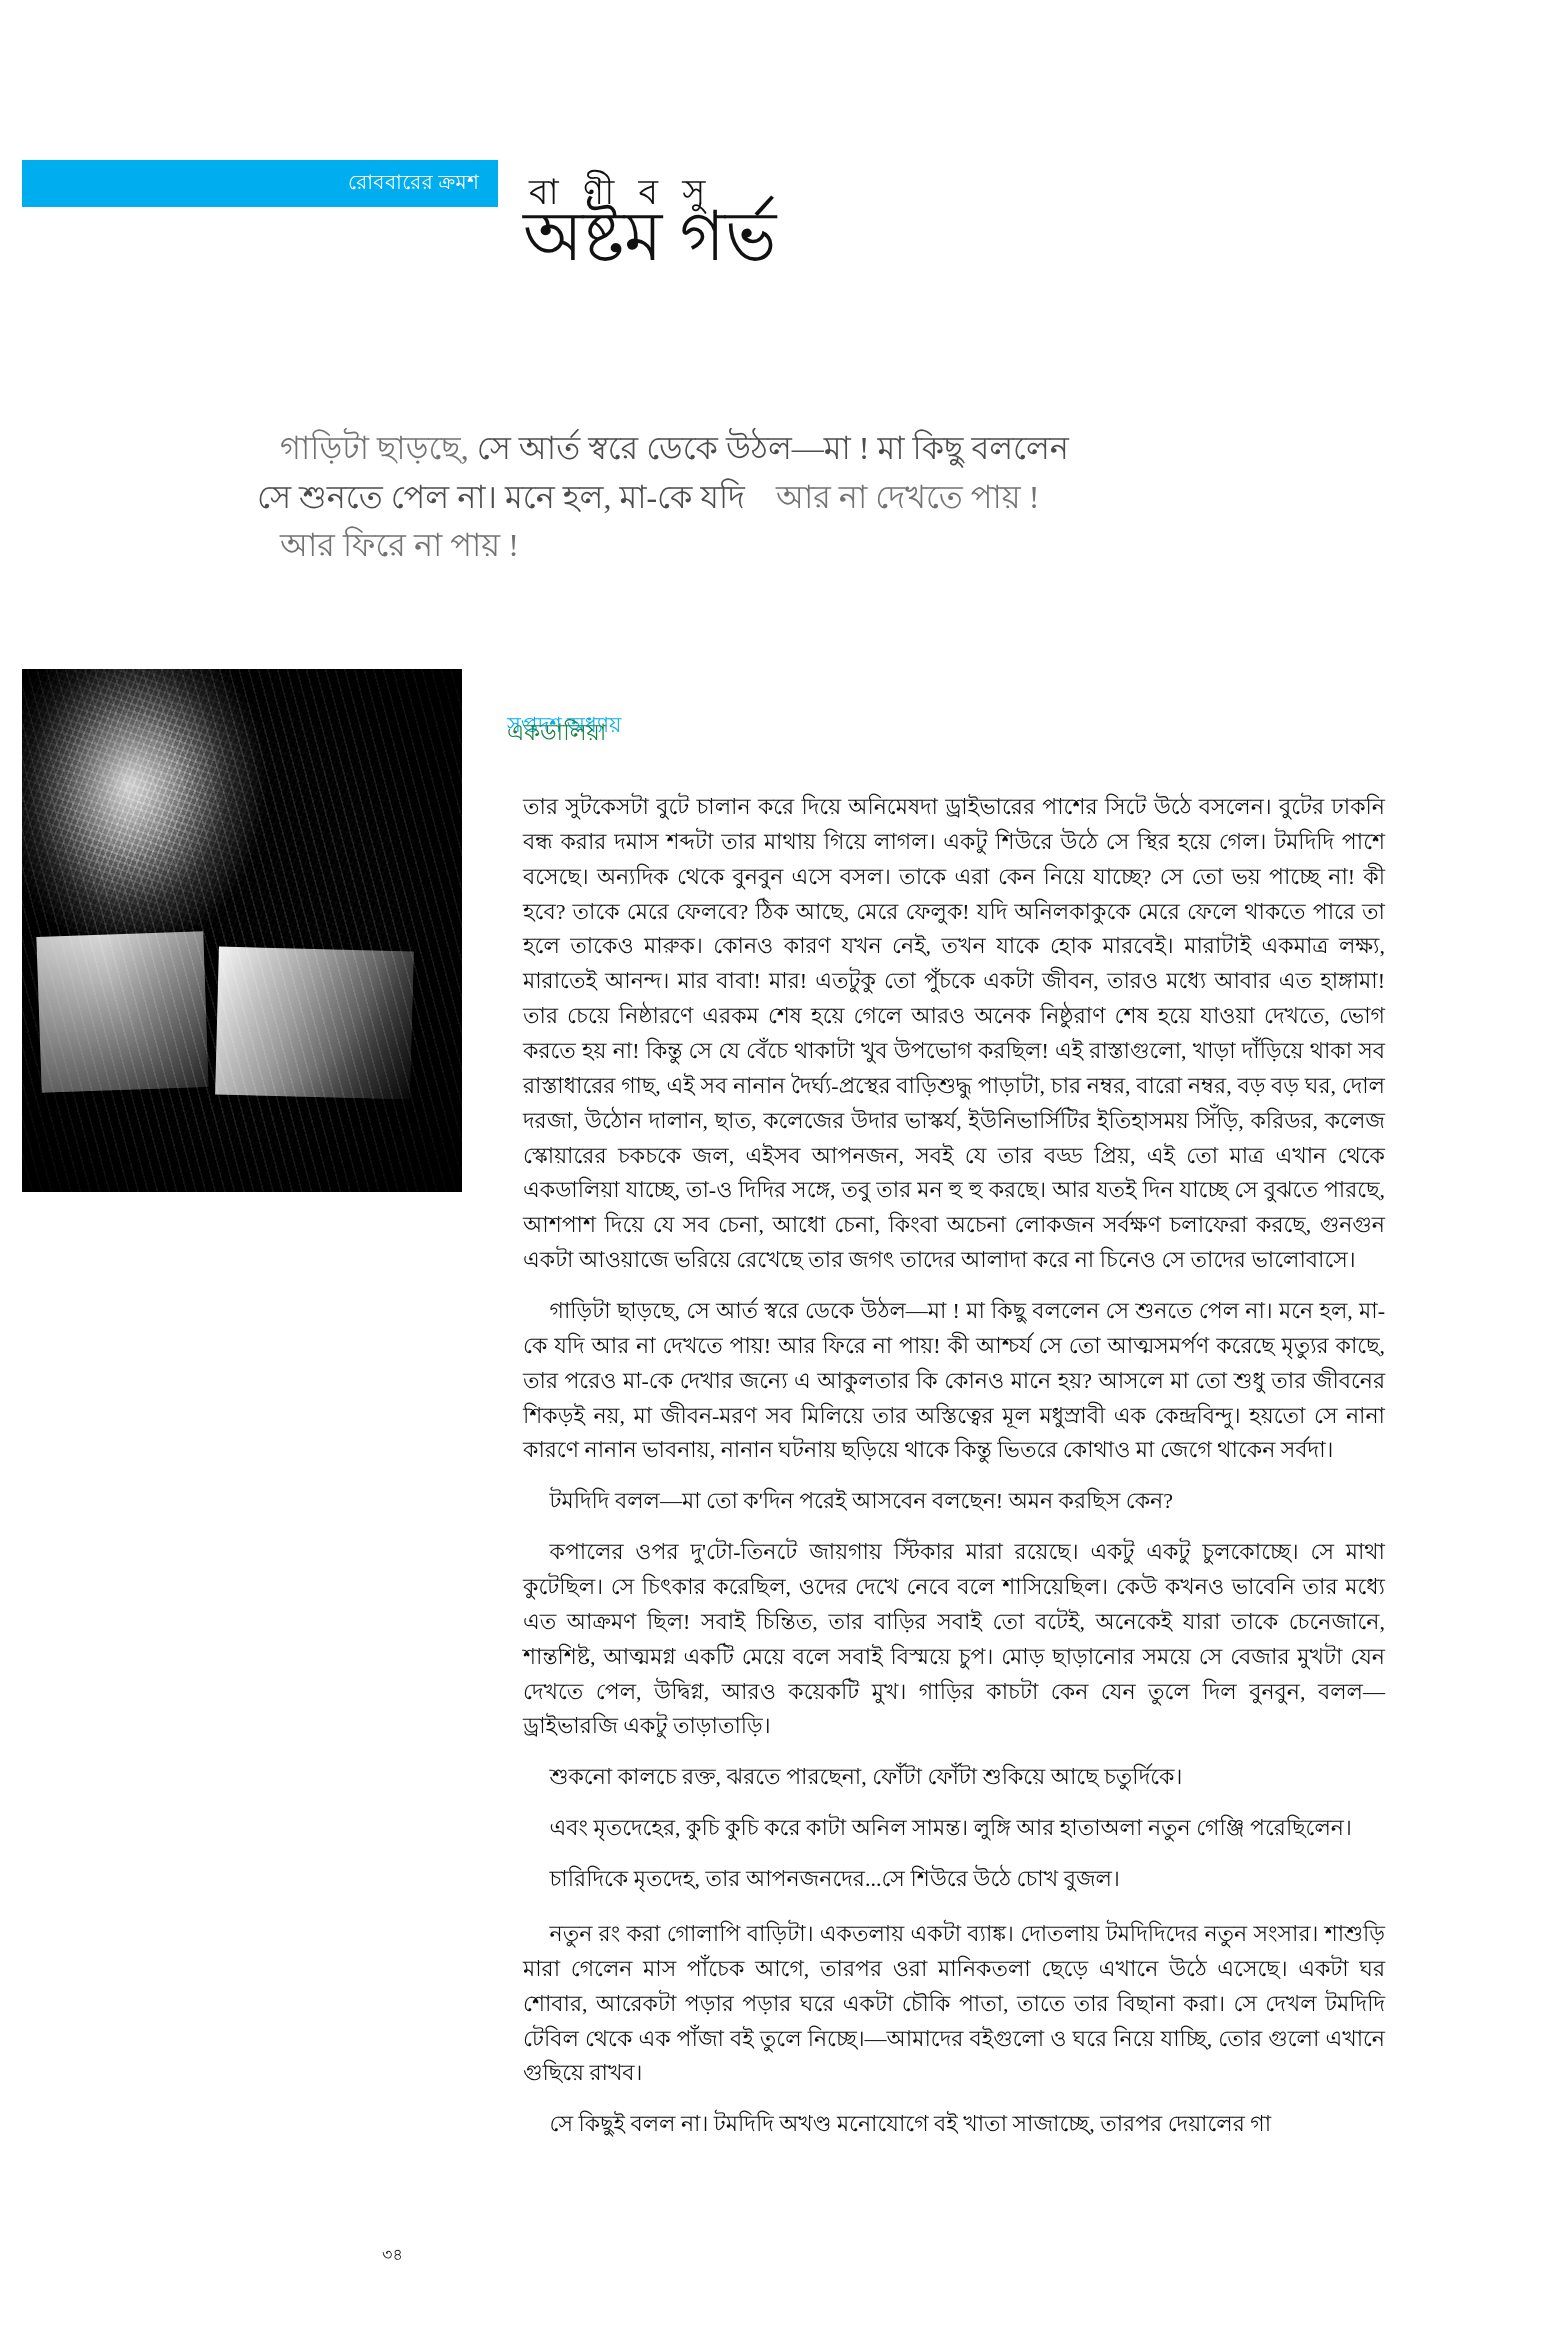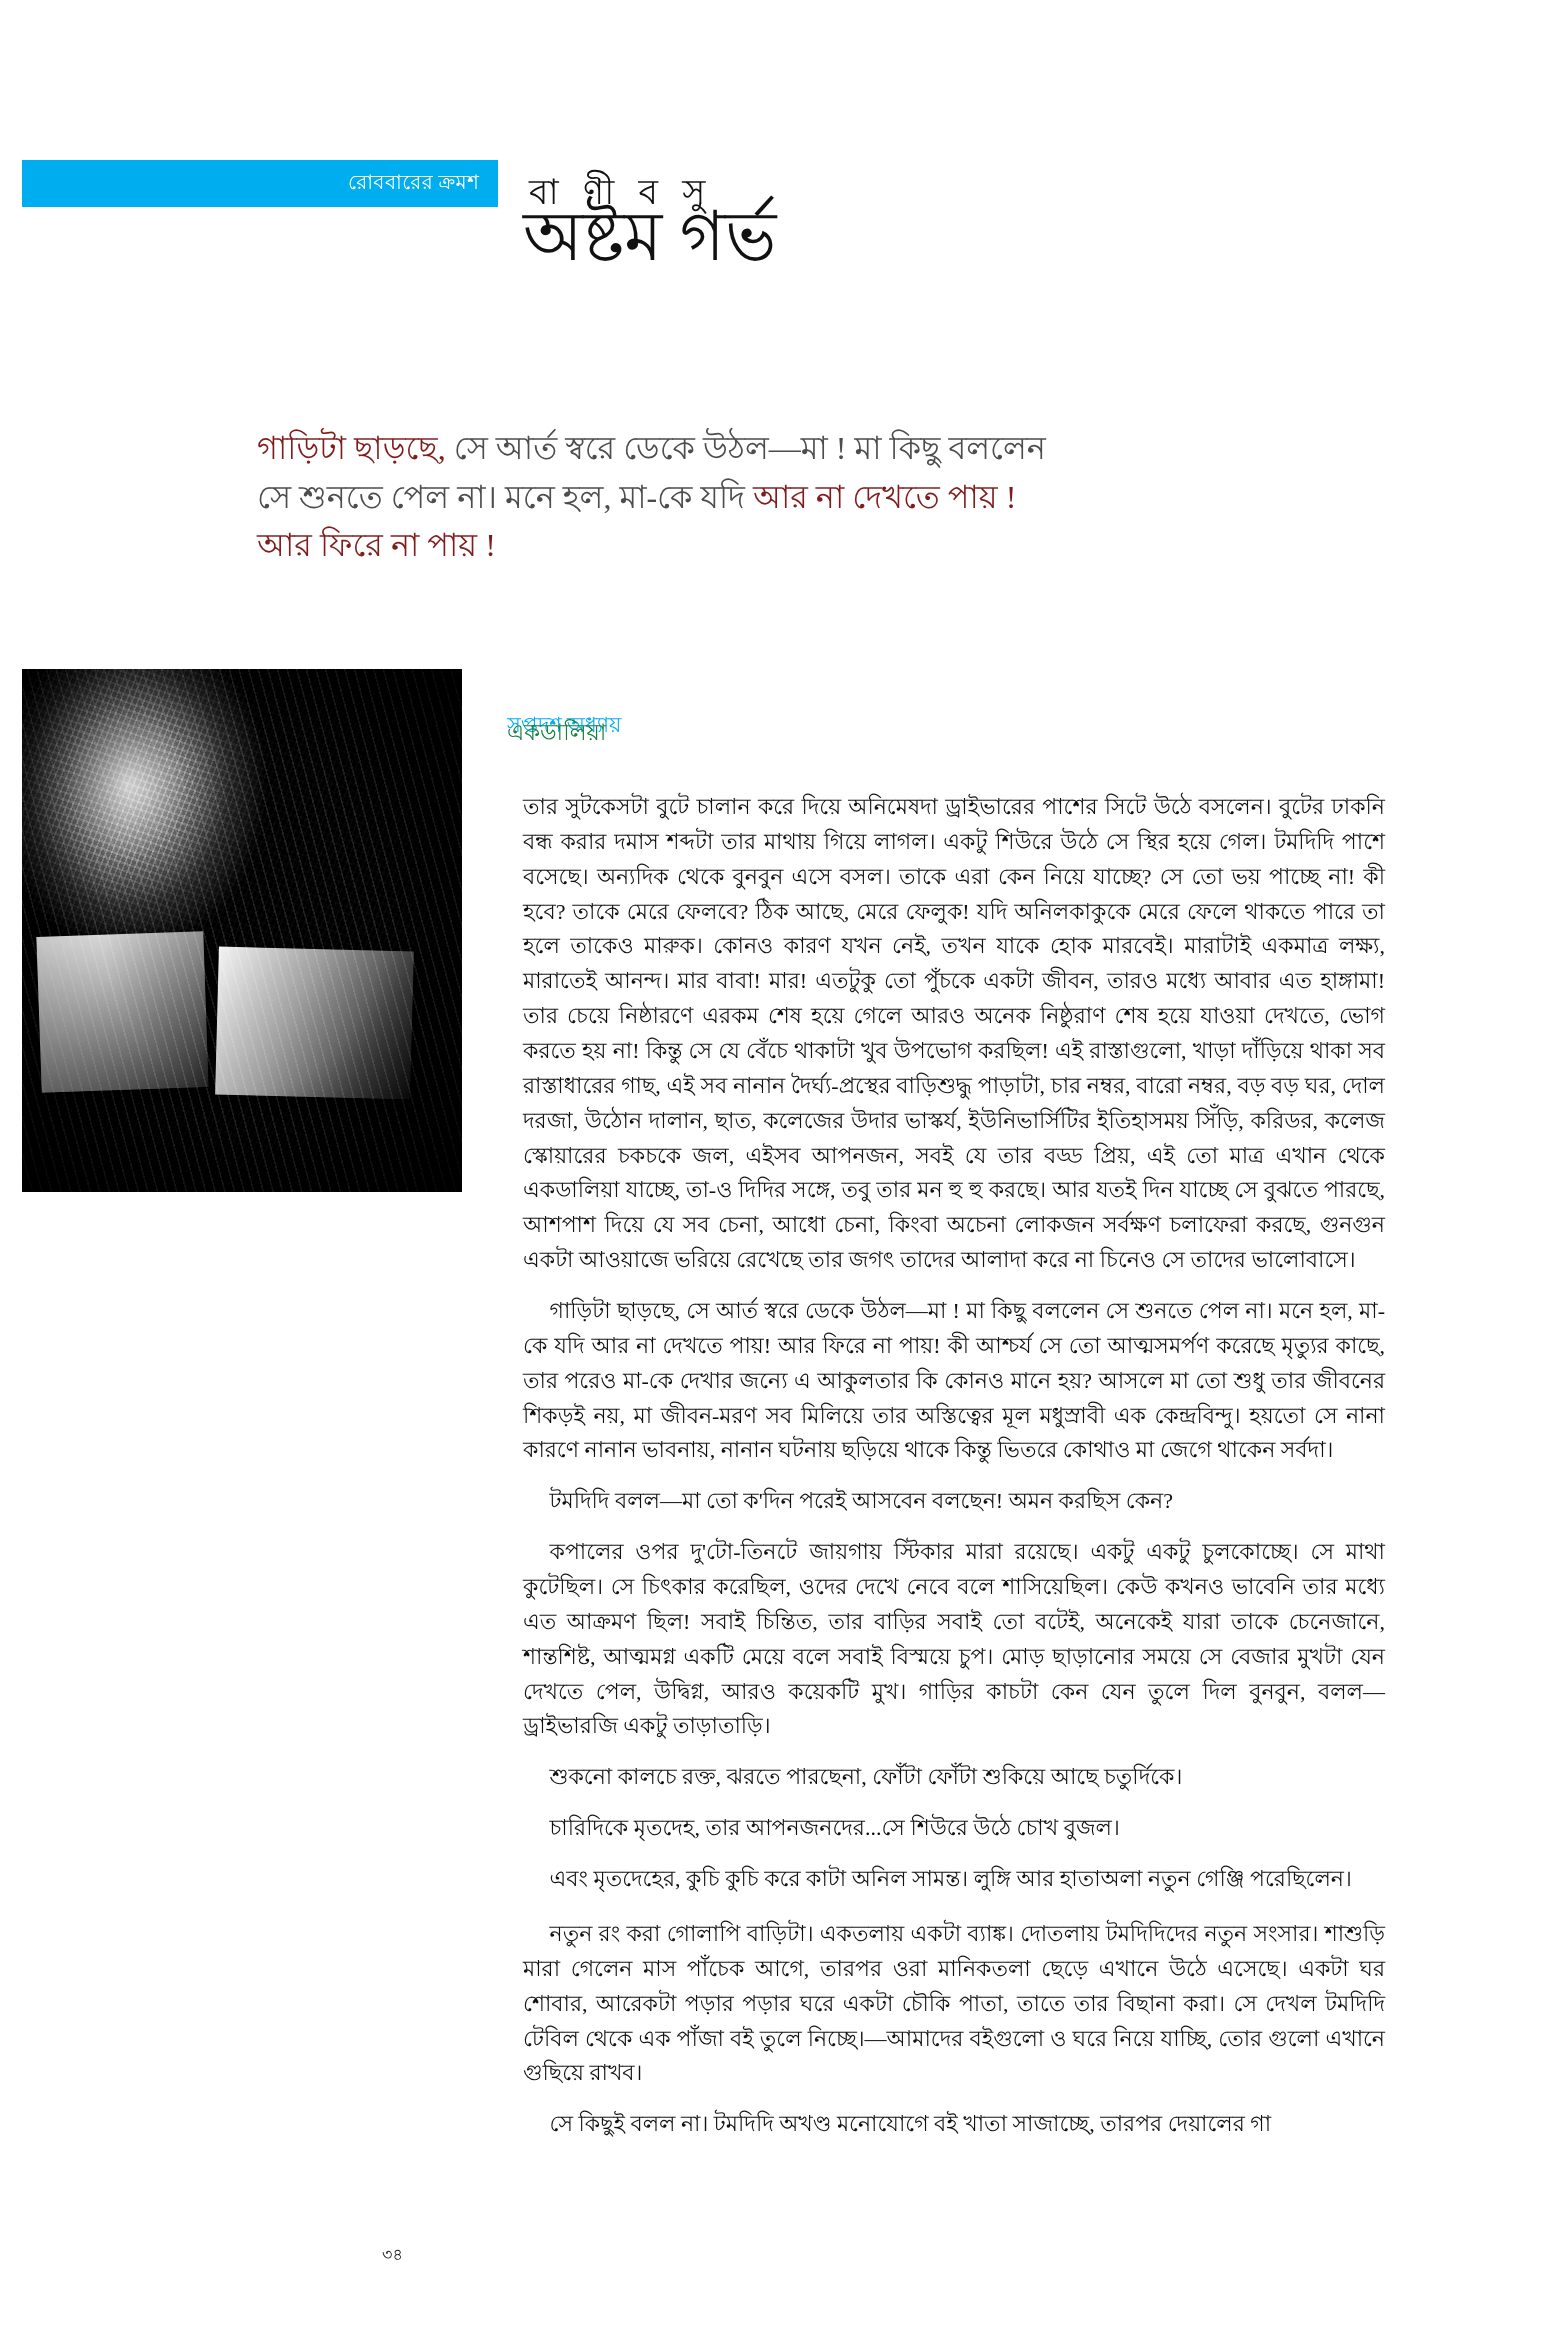--- a/index.html
+++ b/index.html
@@ -73,21 +73,22 @@
     position: absolute;
     left: 257px;
     top: 424px;
     width: 1191px;
     font-size: 32px;
     line-height: 1.52;
     color: #4D4D4D;
     font-family: "Liberation Serif", serif;
   }
   .standfirst .hl {
-    color: #7f1d1d;
+    color: #737373;
+    margin-left: 23px;
   }
 
   
   .illustration {
     position: absolute;
     left: 22px;
     top: 669px;
     width: 440px;
     height: 523px;
     overflow: hidden;
@@ -232,22 +233,22 @@
 
   <div class="chapter-head">সপ্তদশ অধ্যায়</div>
   <div class="chapter-sub">একডালিয়া</div>
 
   <div class="body-col">
     <p class="noindent">তার সুটকেসটা বুটে চালান করে দিয়ে অনিমেষদা ড্রাইভারের পাশের সিটে উঠে বসলেন। বুটের ঢাকনি বন্ধ করার দমাস শব্দটা তার মাথায় গিয়ে লাগল। একটু শিউরে উঠে সে স্থির হয়ে গেল। টমদিদি পাশে বসেছে। অন্যদিক থেকে বুনবুন এসে বসল। তাকে এরা কেন নিয়ে যাচ্ছে? সে তো ভয় পাচ্ছে না! কী হবে? তাকে মেরে ফেলবে? ঠিক আছে, মেরে ফেলুক! যদি অনিলকাকুকে মেরে ফেলে থাকতে পারে তা হলে তাকেও মারুক। কোনও কারণ যখন নেই, তখন যাকে হোক মারবেই। মারাটাই একমাত্র লক্ষ্য, মারাতেই আনন্দ। মার বাবা! মার! এতটুকু তো পুঁচকে একটা জীবন, তারও মধ্যে আবার এত হাঙ্গামা! তার চেয়ে নিষ্ঠারণে এরকম শেষ হয়ে গেলে আরও অনেক নিষ্ঠুরাণ শেষ হয়ে যাওয়া দেখতে, ভোগ করতে হয় না! কিন্তু সে যে বেঁচে থাকাটা খুব উপভোগ করছিল! এই রাস্তাগুলো, খাড়া দাঁড়িয়ে থাকা সব রাস্তাধারের গাছ, এই সব নানান দৈর্ঘ্য-প্রস্থের বাড়িশুদ্ধু পাড়াটা, চার নম্বর, বারো নম্বর, বড় বড় ঘর, দোল দরজা, উঠোন দালান, ছাত, কলেজের উদার ভাস্কর্য, ইউনিভার্সিটির ইতিহাসময় সিঁড়ি, করিডর, কলেজ স্কোয়ারের চকচকে জল, এইসব আপনজন, সবই যে তার বড্ড প্রিয়, এই তো মাত্র এখান থেকে একডালিয়া যাচ্ছে, তা-ও দিদির সঙ্গে, তবু তার মন হু হু করছে। আর যতই দিন যাচ্ছে সে বুঝতে পারছে, আশপাশ দিয়ে যে সব চেনা, আধো চেনা, কিংবা অচেনা লোকজন সর্বক্ষণ চলাফেরা করছে, গুনগুন একটা আওয়াজে ভরিয়ে রেখেছে তার জগৎ তাদের আলাদা করে না চিনেও সে তাদের ভালোবাসে।</p>
     <p>গাড়িটা ছাড়ছে, সে আর্ত স্বরে ডেকে উঠল—মা ! মা কিছু বললেন সে শুনতে পেল না। মনে হল, মা-কে যদি আর না দেখতে পায়! আর ফিরে না পায়! কী আশ্চর্য সে তো আত্মসমর্পণ করেছে মৃত্যুর কাছে, তার পরেও মা-কে দেখার জন্যে এ আকুলতার কি কোনও মানে হয়? আসলে মা তো শুধু তার জীবনের শিকড়ই নয়, মা জীবন-মরণ সব মিলিয়ে তার অস্তিত্বের মূল মধুস্রাবী এক কেন্দ্রবিন্দু। হয়তো সে নানা কারণে নানান ভাবনায়, নানান ঘটনায় ছড়িয়ে থাকে কিন্তু ভিতরে কোথাও মা জেগে থাকেন সর্বদা।</p>
     <p>টমদিদি বলল—মা তো ক'দিন পরেই আসবেন বলছেন! অমন করছিস কেন?</p>
     <p>কপালের ওপর দু'টো-তিনটে জায়গায় স্টিকার মারা রয়েছে। একটু একটু চুলকোচ্ছে। সে মাথা কুটেছিল। সে চিৎকার করেছিল, ওদের দেখে নেবে বলে শাসিয়েছিল। কেউ কখনও ভাবেনি তার মধ্যে এত আক্রমণ ছিল! সবাই চিন্তিত, তার বাড়ির সবাই তো বটেই, অনেকেই যারা তাকে চেনেজানে, শান্তশিষ্ট, আত্মমগ্ন একটি মেয়ে বলে সবাই বিস্ময়ে চুপ। মোড় ছাড়ানোর সময়ে সে বেজার মুখটা যেন দেখতে পেল, উদ্বিগ্ন, আরও কয়েকটি মুখ। গাড়ির কাচটা কেন যেন তুলে দিল বুনবুন, বলল—ড্রাইভারজি একটু তাড়াতাড়ি।</p>
     <p>শুকনো কালচে রক্ত, ঝরতে পারছেনা, ফোঁটা ফোঁটা শুকিয়ে আছে চতুর্দিকে।</p>
+    <p>এবং মৃতদেহের, কুচি কুচি করে কাটা অনিল সামন্ত। লুঙ্গি আর হাতাঅলা নতুন গেঞ্জি পরেছিলেন।</p>
     <p>চারিদিকে মৃতদেহ, তার আপনজনদের...সে শিউরে উঠে চোখ বুজল।</p>
-    <p>এবং মৃতদেহের, কুচি কুচি করে কাটা অনিল সামন্ত। লুঙ্গি আর হাতাঅলা নতুন গেঞ্জি পরেছিলেন।</p>
     <p class="gap">নতুন রং করা গোলাপি বাড়িটা। একতলায় একটা ব্যাঙ্ক। দোতলায় টমদিদিদের নতুন সংসার। শাশুড়ি মারা গেলেন মাস পাঁচেক আগে, তারপর ওরা মানিকতলা ছেড়ে এখানে উঠে এসেছে। একটা ঘর শোবার, আরেকটা পড়ার পড়ার ঘরে একটা চৌকি পাতা, তাতে তার বিছানা করা। সে দেখল টমদিদি টেবিল থেকে এক পাঁজা বই তুলে নিচ্ছে।—আমাদের বইগুলো ও ঘরে নিয়ে যাচ্ছি, তোর গুলো এখানে গুছিয়ে রাখব।</p>
     <p>সে কিছুই বলল না। টমদিদি অখণ্ড মনোযোগে বই খাতা সাজাচ্ছে, তারপর দেয়ালের গা</p>
   </div>
 
   <div class="folio">৩৪</div>
 
   <div class="page-edge"></div>
 </div>
 
 

